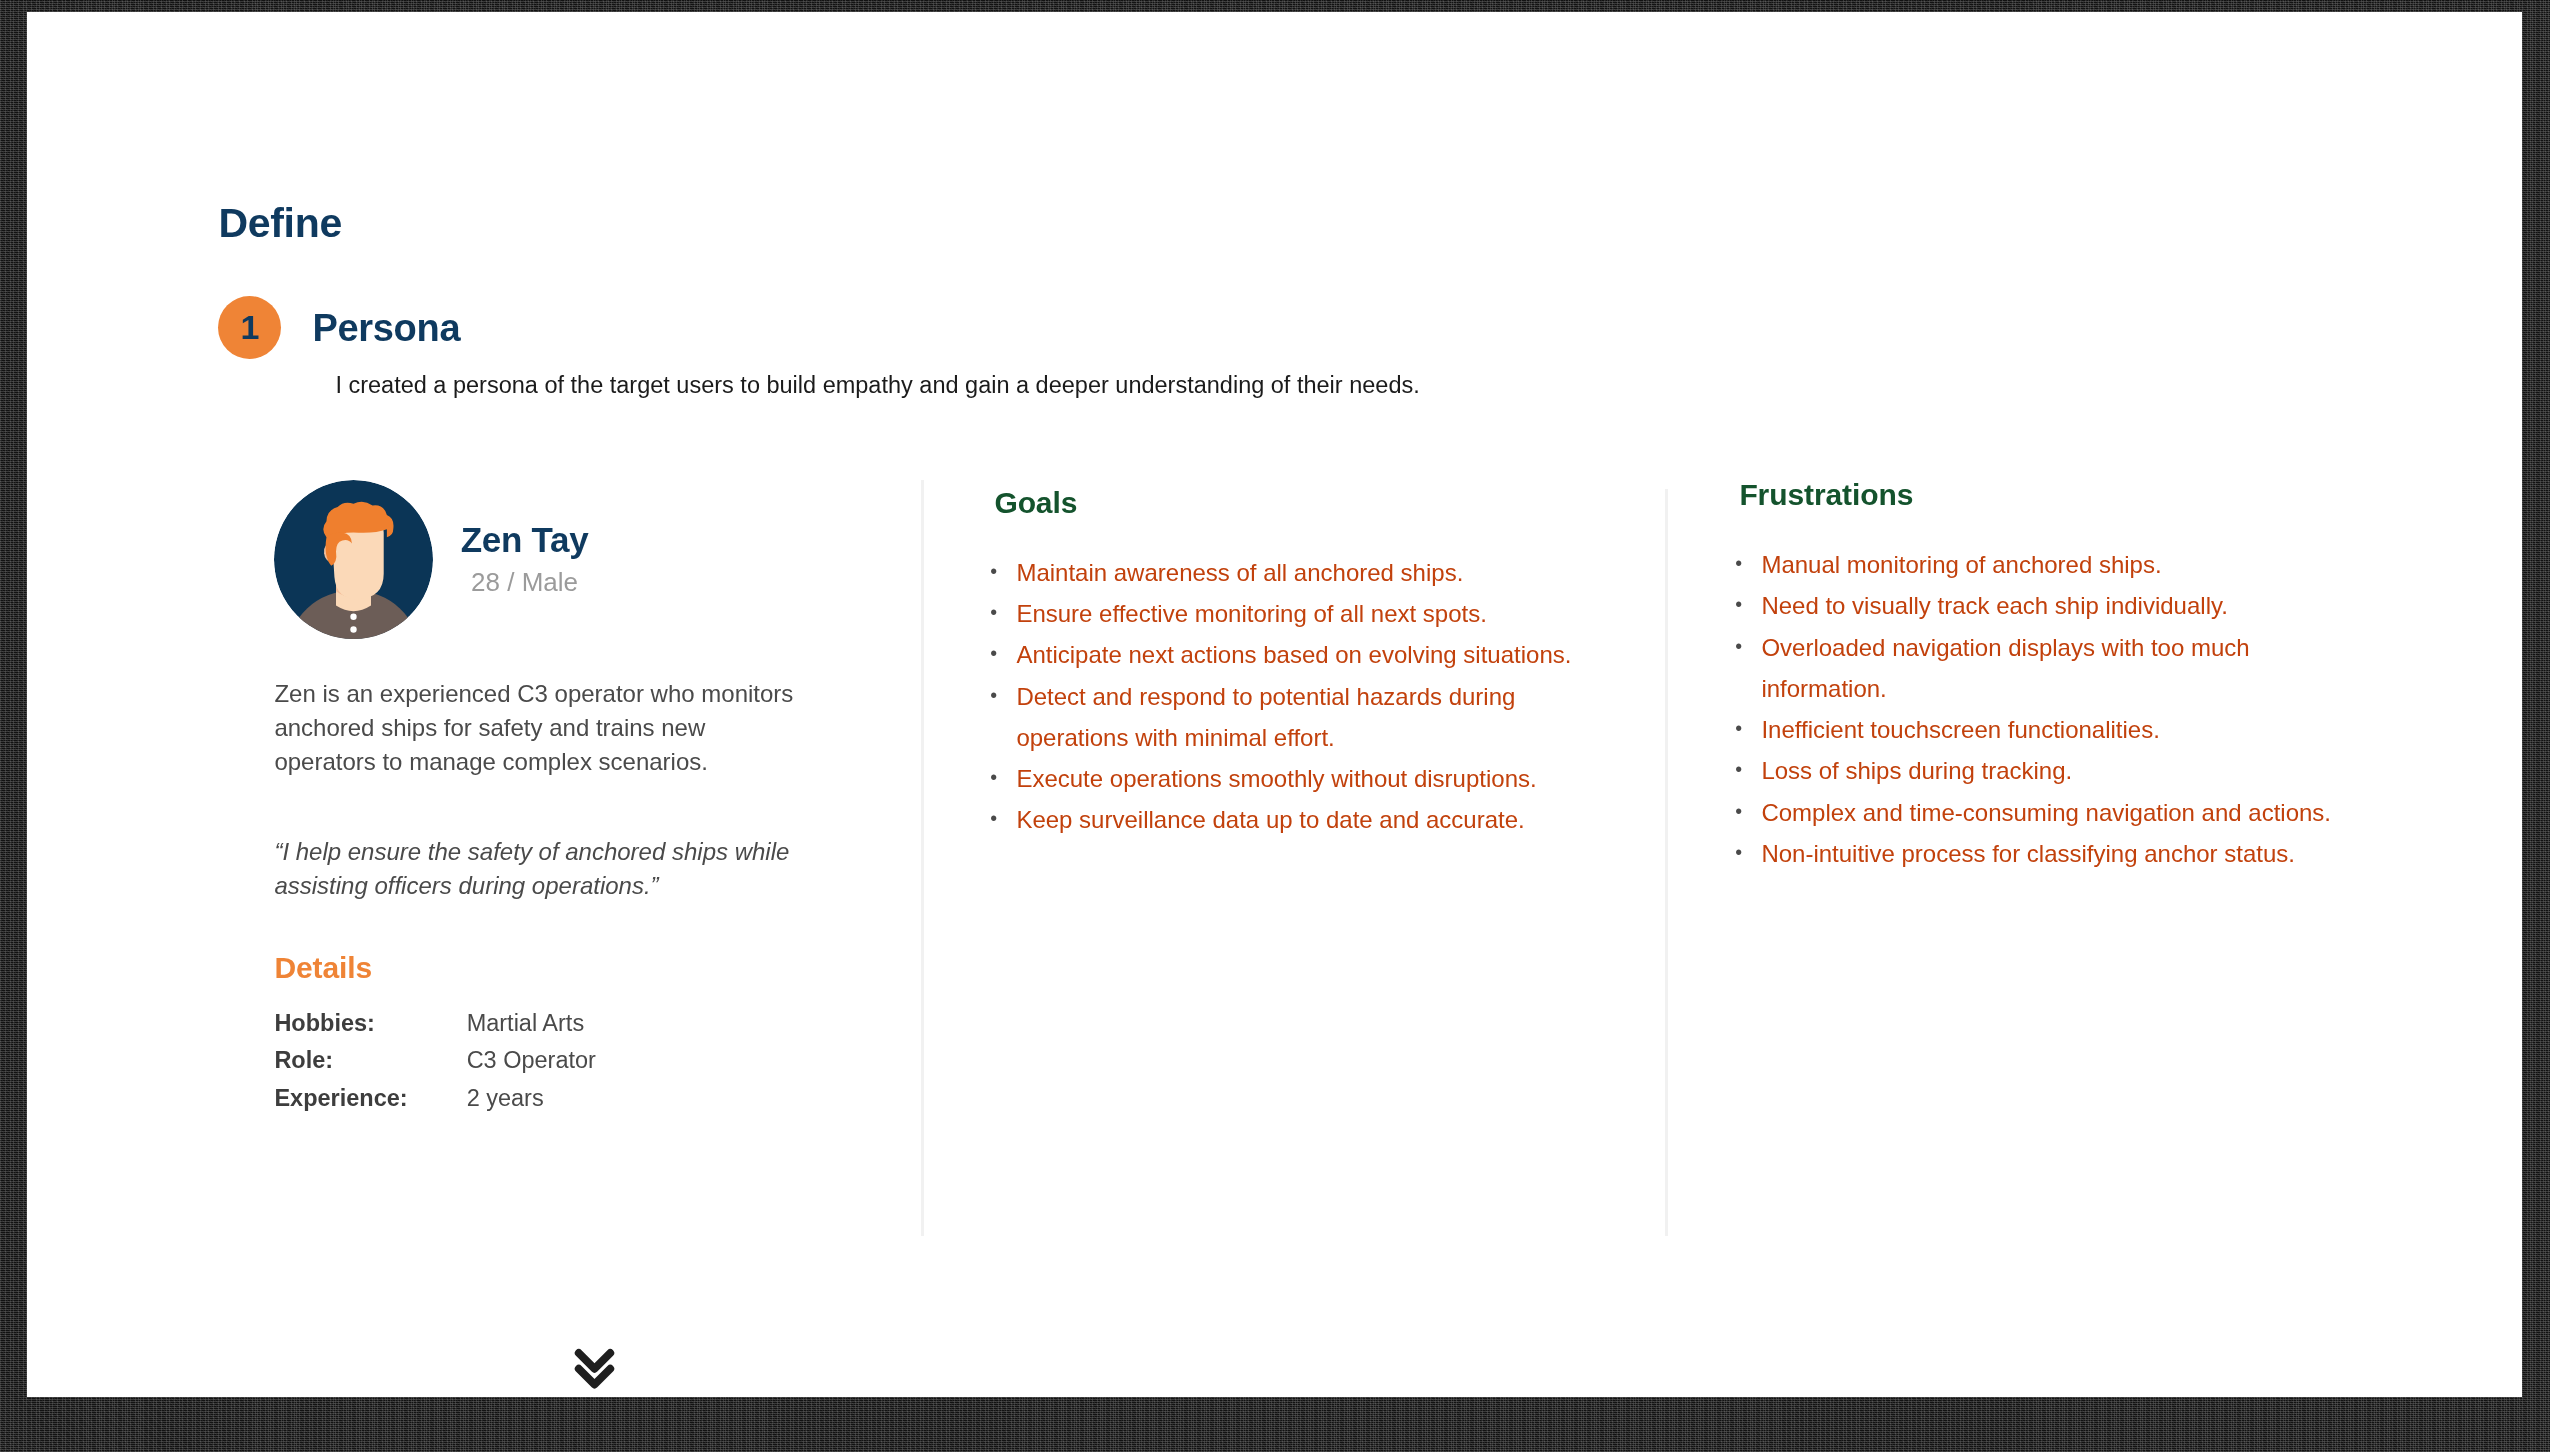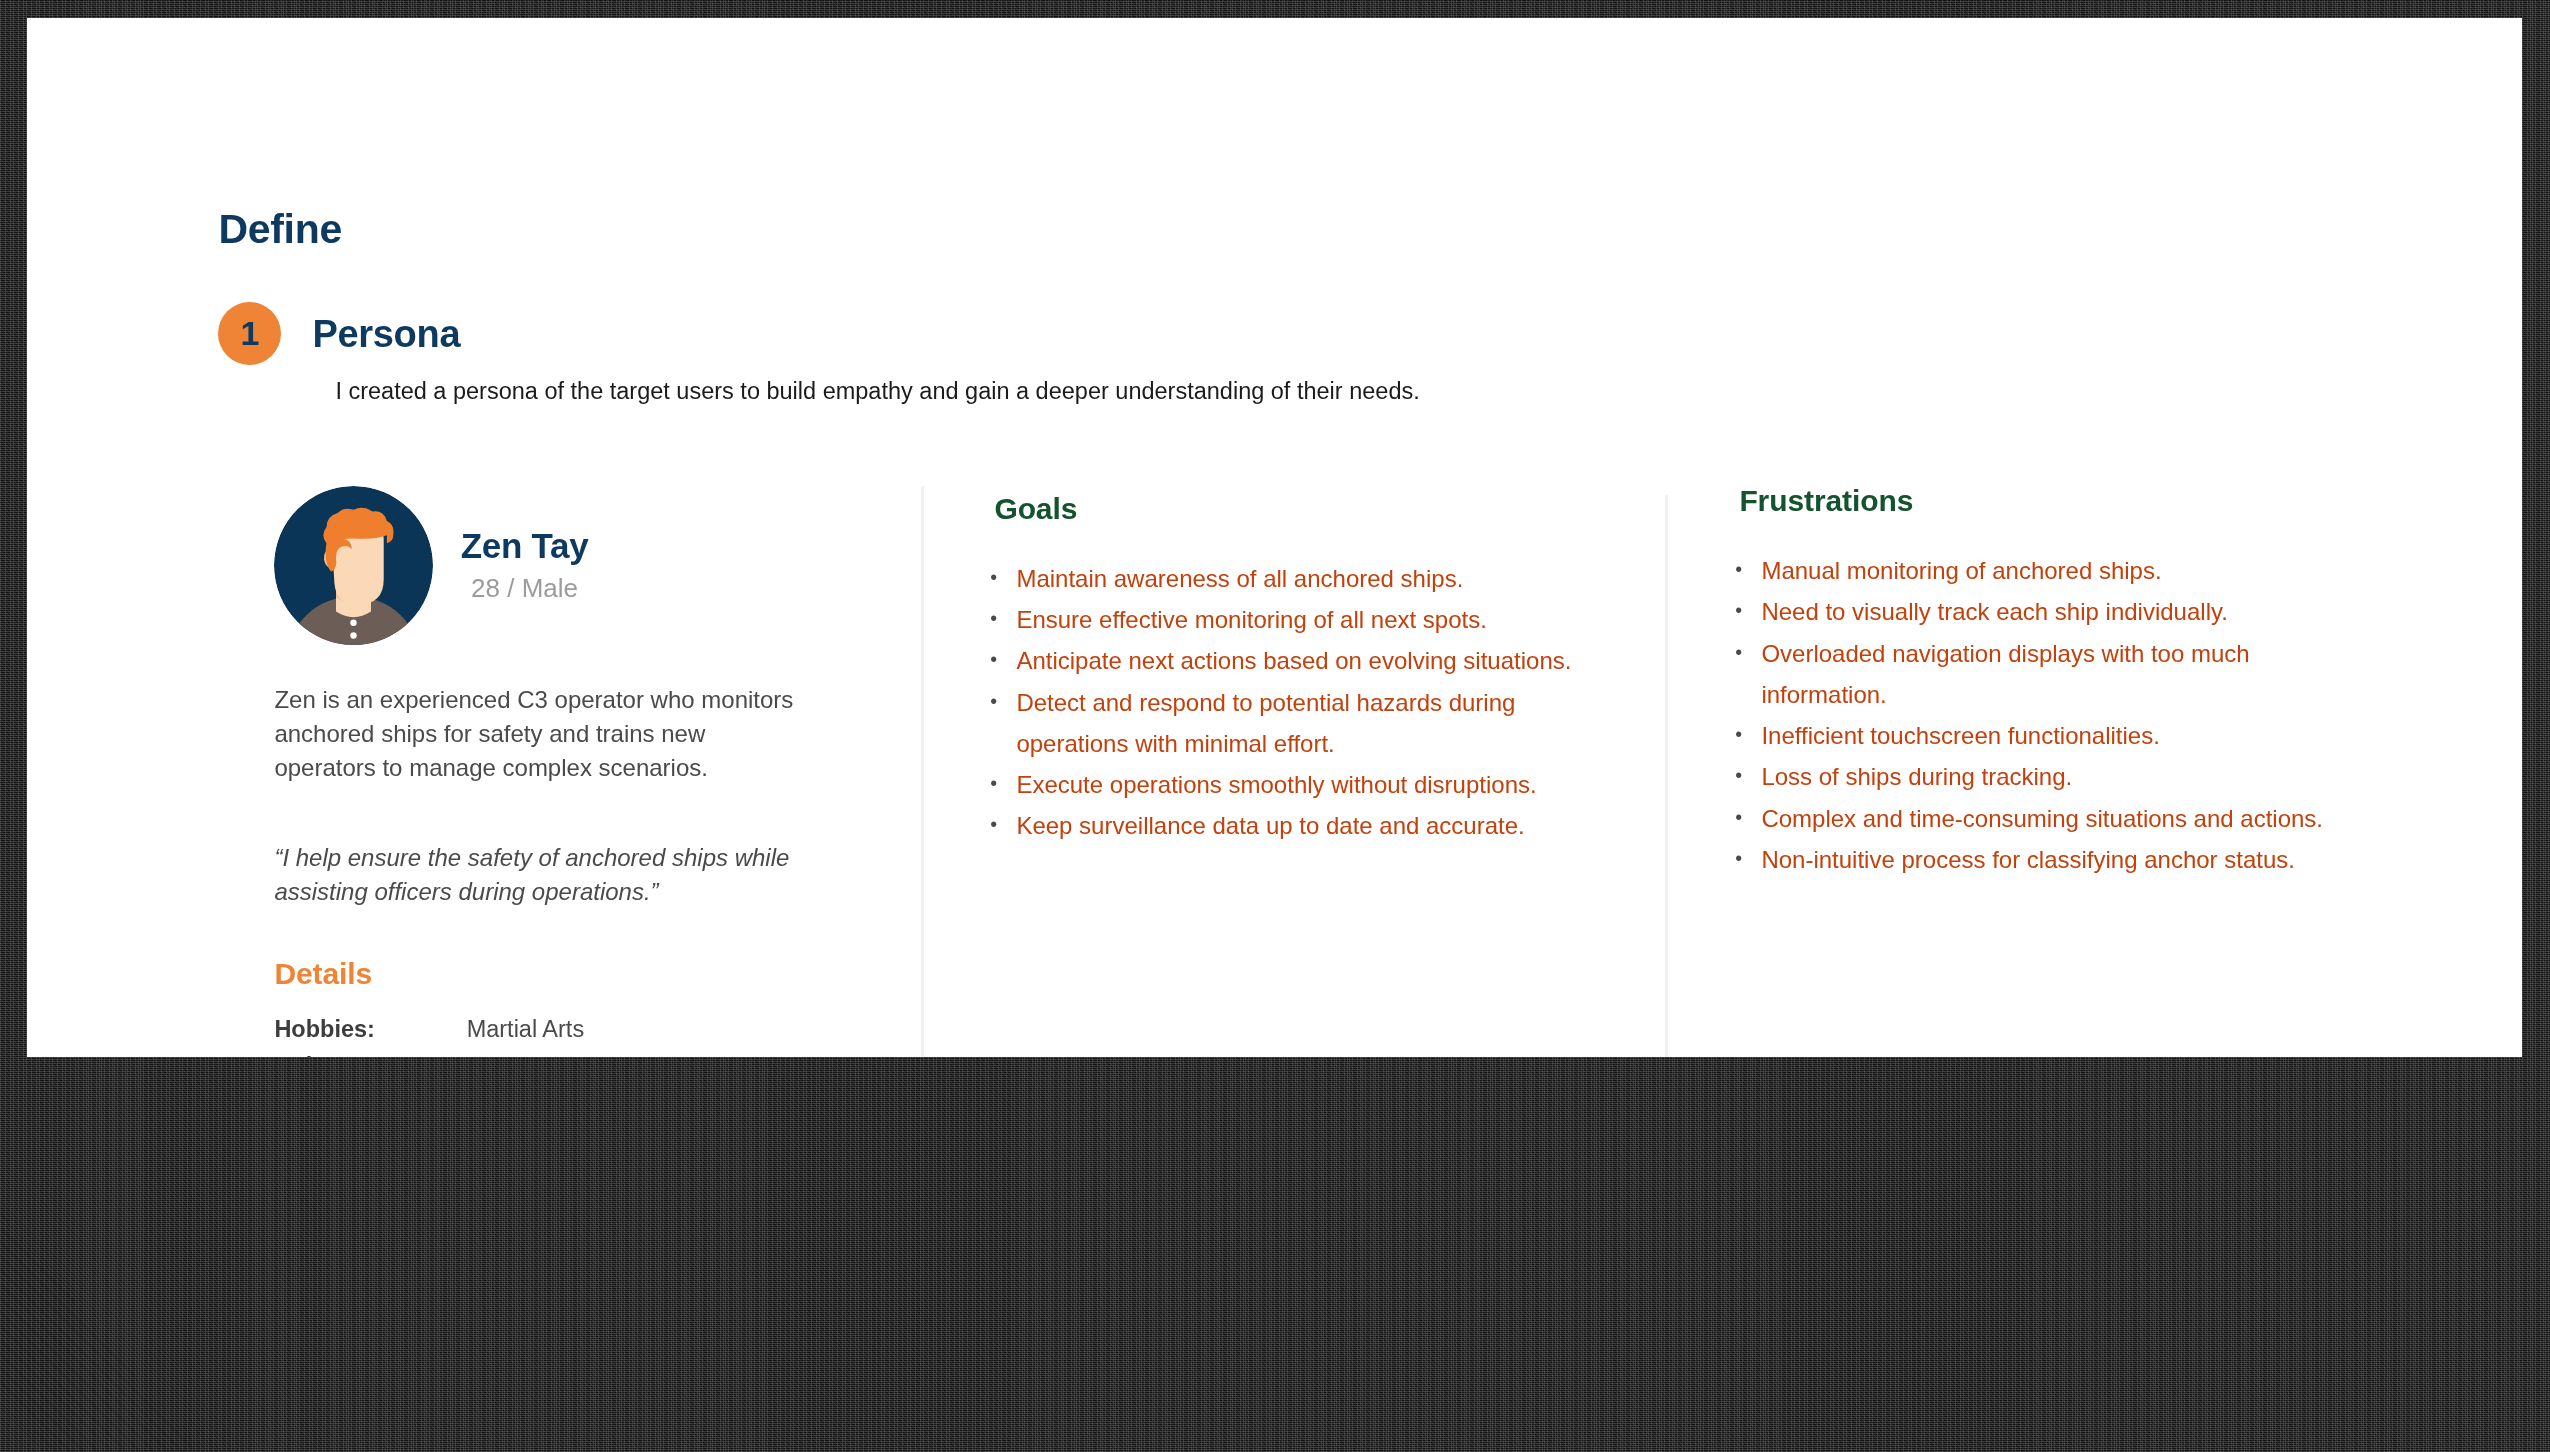--- a/index.html
+++ b/index.html
@@ -29,23 +29,23 @@
       repeating-linear-gradient(0deg, rgba(255,255,255,.30) 0 0.7px, rgba(0,0,0,0) 0.7px 2px),
       repeating-linear-gradient(90deg, rgba(255,255,255,.22) 0 0.7px, rgba(0,0,0,0) 0.7px 2.6px),
       repeating-linear-gradient(45deg, rgba(255,255,255,.12) 0 0.7px, rgba(0,0,0,0) 0.7px 3.3px);
     opacity: .55;
   }
 
   
   #page {
     position: absolute;
     left: 27.4px;
-    top: 18px;
+    top: 12px;
     width: 2495px;
-    height: 1039px;
+    height: 1385px;
     background: #ffffff;
     overflow: hidden;
   }
 
   
   .define-title {
     position: absolute;
     left: 191px;
     top: 191px;
     font-size: 41px;
@@ -327,21 +327,21 @@
     </div>
 
     <div class="list-col frustrations">
       <div class="list-title">Frustrations</div>
       <ul class="bullets">
         <li>Manual monitoring of anchored ships.</li>
         <li>Need to visually track each ship individually.</li>
         <li>Overloaded navigation displays with too much information.</li>
         <li>Inefficient touchscreen functionalities.</li>
         <li>Loss of ships during tracking.</li>
-        <li>Complex and time-consuming situations and actions.</li>
+        <li>Complex and time-consuming navigation and actions.</li>
         <li>Non-intuitive process for classifying anchor status.</li>
       </ul>
     </div>
   </div>
 
   <div id="scroll-down">
     <svg viewBox="0 0 48 48" width="63" height="63" aria-hidden="true">
       <g fill="none" stroke="#1f1f1f" stroke-width="6" stroke-linecap="round" stroke-linejoin="round">
         <polyline points="12,16 24,28 36,16"></polyline>
         <polyline points="12,28 24,40 36,28"></polyline>

